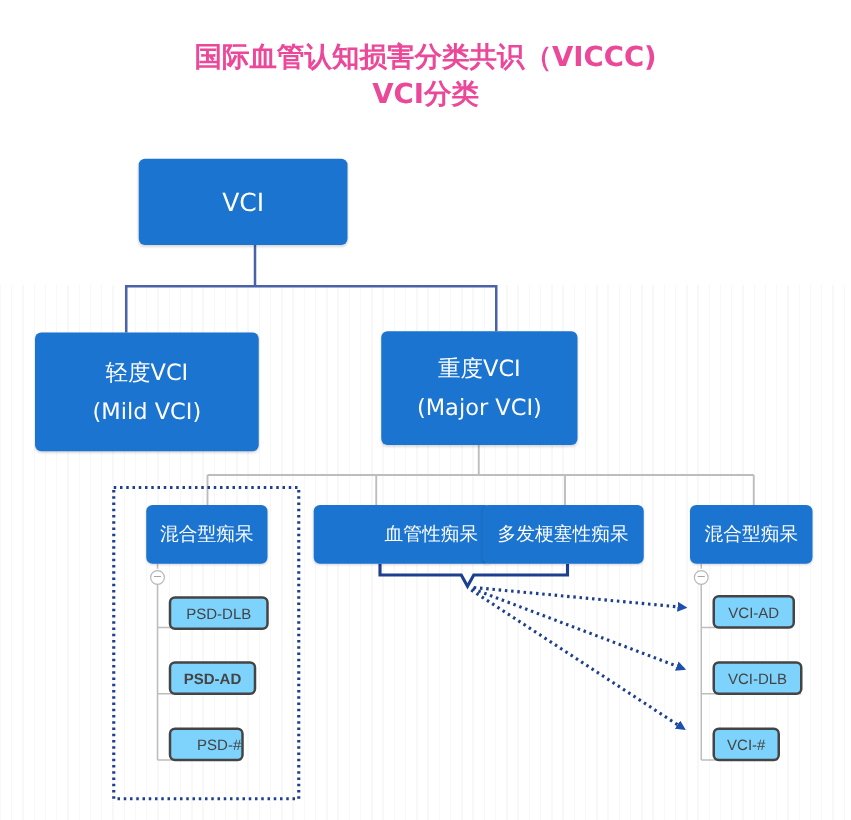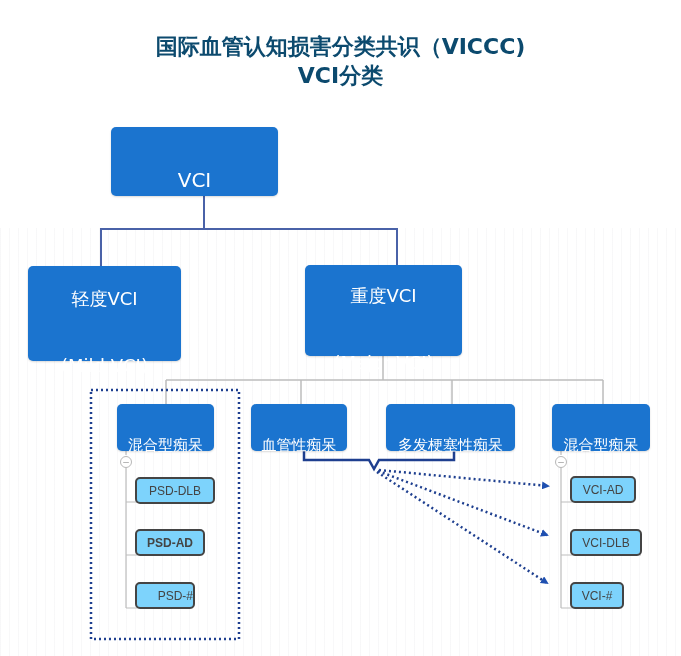--- a/index.html
+++ b/index.html
@@ -8,38 +8,38 @@
     background: #ffffff;
     font-family: "DejaVu Sans", "Liberation Sans", sans-serif;
   }
   .bgstripes {
     position: absolute; left: 0; top: 228px; width: 681px; height: 428px;
     background: repeating-linear-gradient(90deg, #f7f7f8 0px, #f7f7f8 1px, #ffffff 1px, #ffffff 9px);
     opacity: 0.9;
   }
   .title {
     position: absolute; left: 0; width: 681px; text-align: center;
-    color: #0c4a6e; font-weight: bold; font-size: 22px; line-height: 28px;
+    color: #ec4899; font-weight: bold; font-size: 22px; line-height: 28px;
   }
   .t1 { top: 33px; }
   .t2 { top: 62px; }
   .node {
     position: absolute; background: #1b74cf; color: #ffffff;
     border-radius: 5px; display: flex; flex-direction: column;
     align-items: center; justify-content: center; text-align: center;
     box-shadow: 0 1px 2px rgba(0,0,0,0.15);
   }
-  .node .lbl { display: block; margin-top: 36px; }
+  .node .lbl { display: block; }
   .n-root { left: 111px; top: 127px; width: 167px; height: 69px; font-size: 20px; }
   .n-big { font-size: 18px; line-height: 31px; }
-  .n-mild { left: 28px; top: 266px; width: 153px; height: 95px; }
+  .n-mild { left: 28px; top: 266px; width: 179px; height: 95px; }
   .n-major { left: 305px; top: 265px; width: 157px; height: 91px; }
   .n-l3 { top: 404px; height: 47px; font-size: 15px; }
   .n-stroke { left: 117px; width: 97px; }
-  .n-vasc { left: 251px; width: 96px; }
+  .n-vasc { left: 251px; width: 96px; padding-left: 46px; }
   .n-multi { left: 386px; width: 129px; }
   .n-mixed { left: 552px; width: 98px; }
   .leaf {
     position: absolute; background: #7dd3fc; color: #444444;
     border: 2px solid #444444; border-radius: 5px;
     font-family: "Liberation Sans", sans-serif; font-size: 12px;
     display: flex; align-items: center; justify-content: center;
     height: 23px;
   }
   .collapse {

